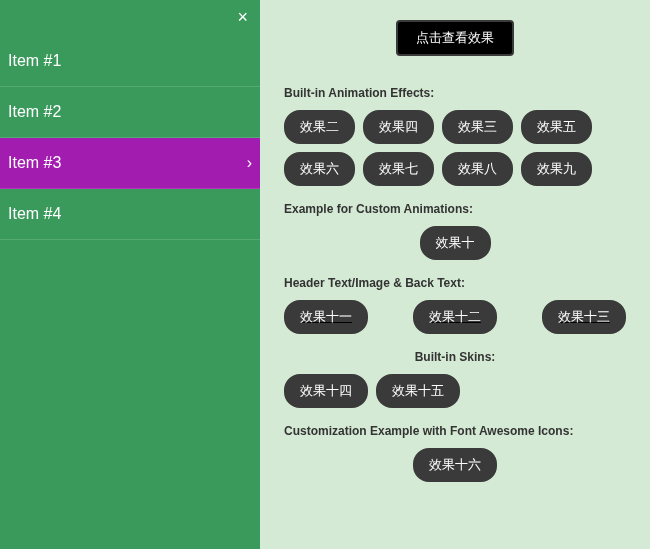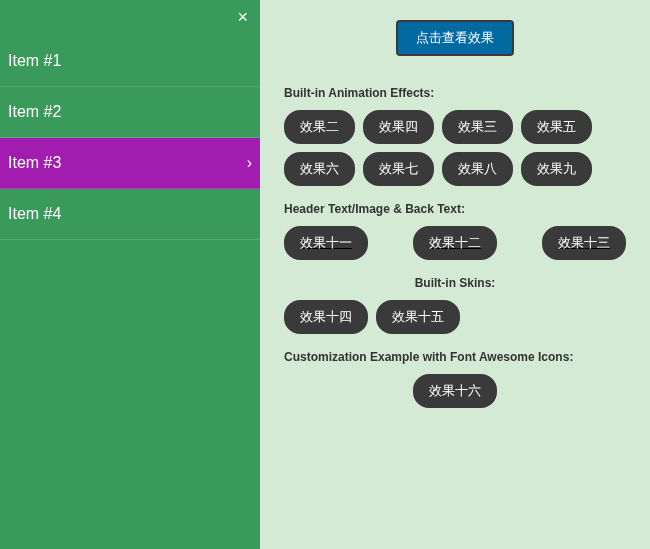--- a/index.html
+++ b/index.html
@@ -95,21 +95,21 @@
 
     .demos-label {
       font-size: 16px;
       font-weight: bold;
       color: #333;
       text-align: center;
       margin-bottom: 10px;
     }
 
     .click-btn {
-      background-color: #0369a1;
+      background-color: #000000;
       color: #fff;
       border: 2px solid #3a3a3a;
       border-radius: 4px;
       padding: 7px 18px;
       font-size: 13px;
       cursor: pointer;
       font-family: Arial, sans-serif;
       display: block;
       margin: 0 auto 16px auto;
     }
@@ -149,20 +149,26 @@
       <button class="demo-btn">效果四</button>
       <button class="demo-btn">效果三</button>
       <button class="demo-btn">效果五</button>
       <button class="demo-btn">效果六</button>
       <button class="demo-btn">效果七</button>
       <button class="demo-btn">效果八</button>
       <button class="demo-btn">效果九</button>
     </div>
   </div>
 
+  <div>
+    <div class="section-title">Example for Custom Animations:</div>
+    <div class="btn-group" style="justify-content:center;">
+      <button class="demo-btn">效果十</button>
+    </div>
+  </div>
 
   <div>
     <div class="section-title">Header Text/Image &amp; Back Text:</div>
     <div class="btn-group" style="justify-content:space-between;text-decoration:underline;">
       <button class="demo-btn">效果十一</button>
       <button class="demo-btn">效果十二</button>
       <button class="demo-btn">效果十三</button>
     </div>
   </div>
 

